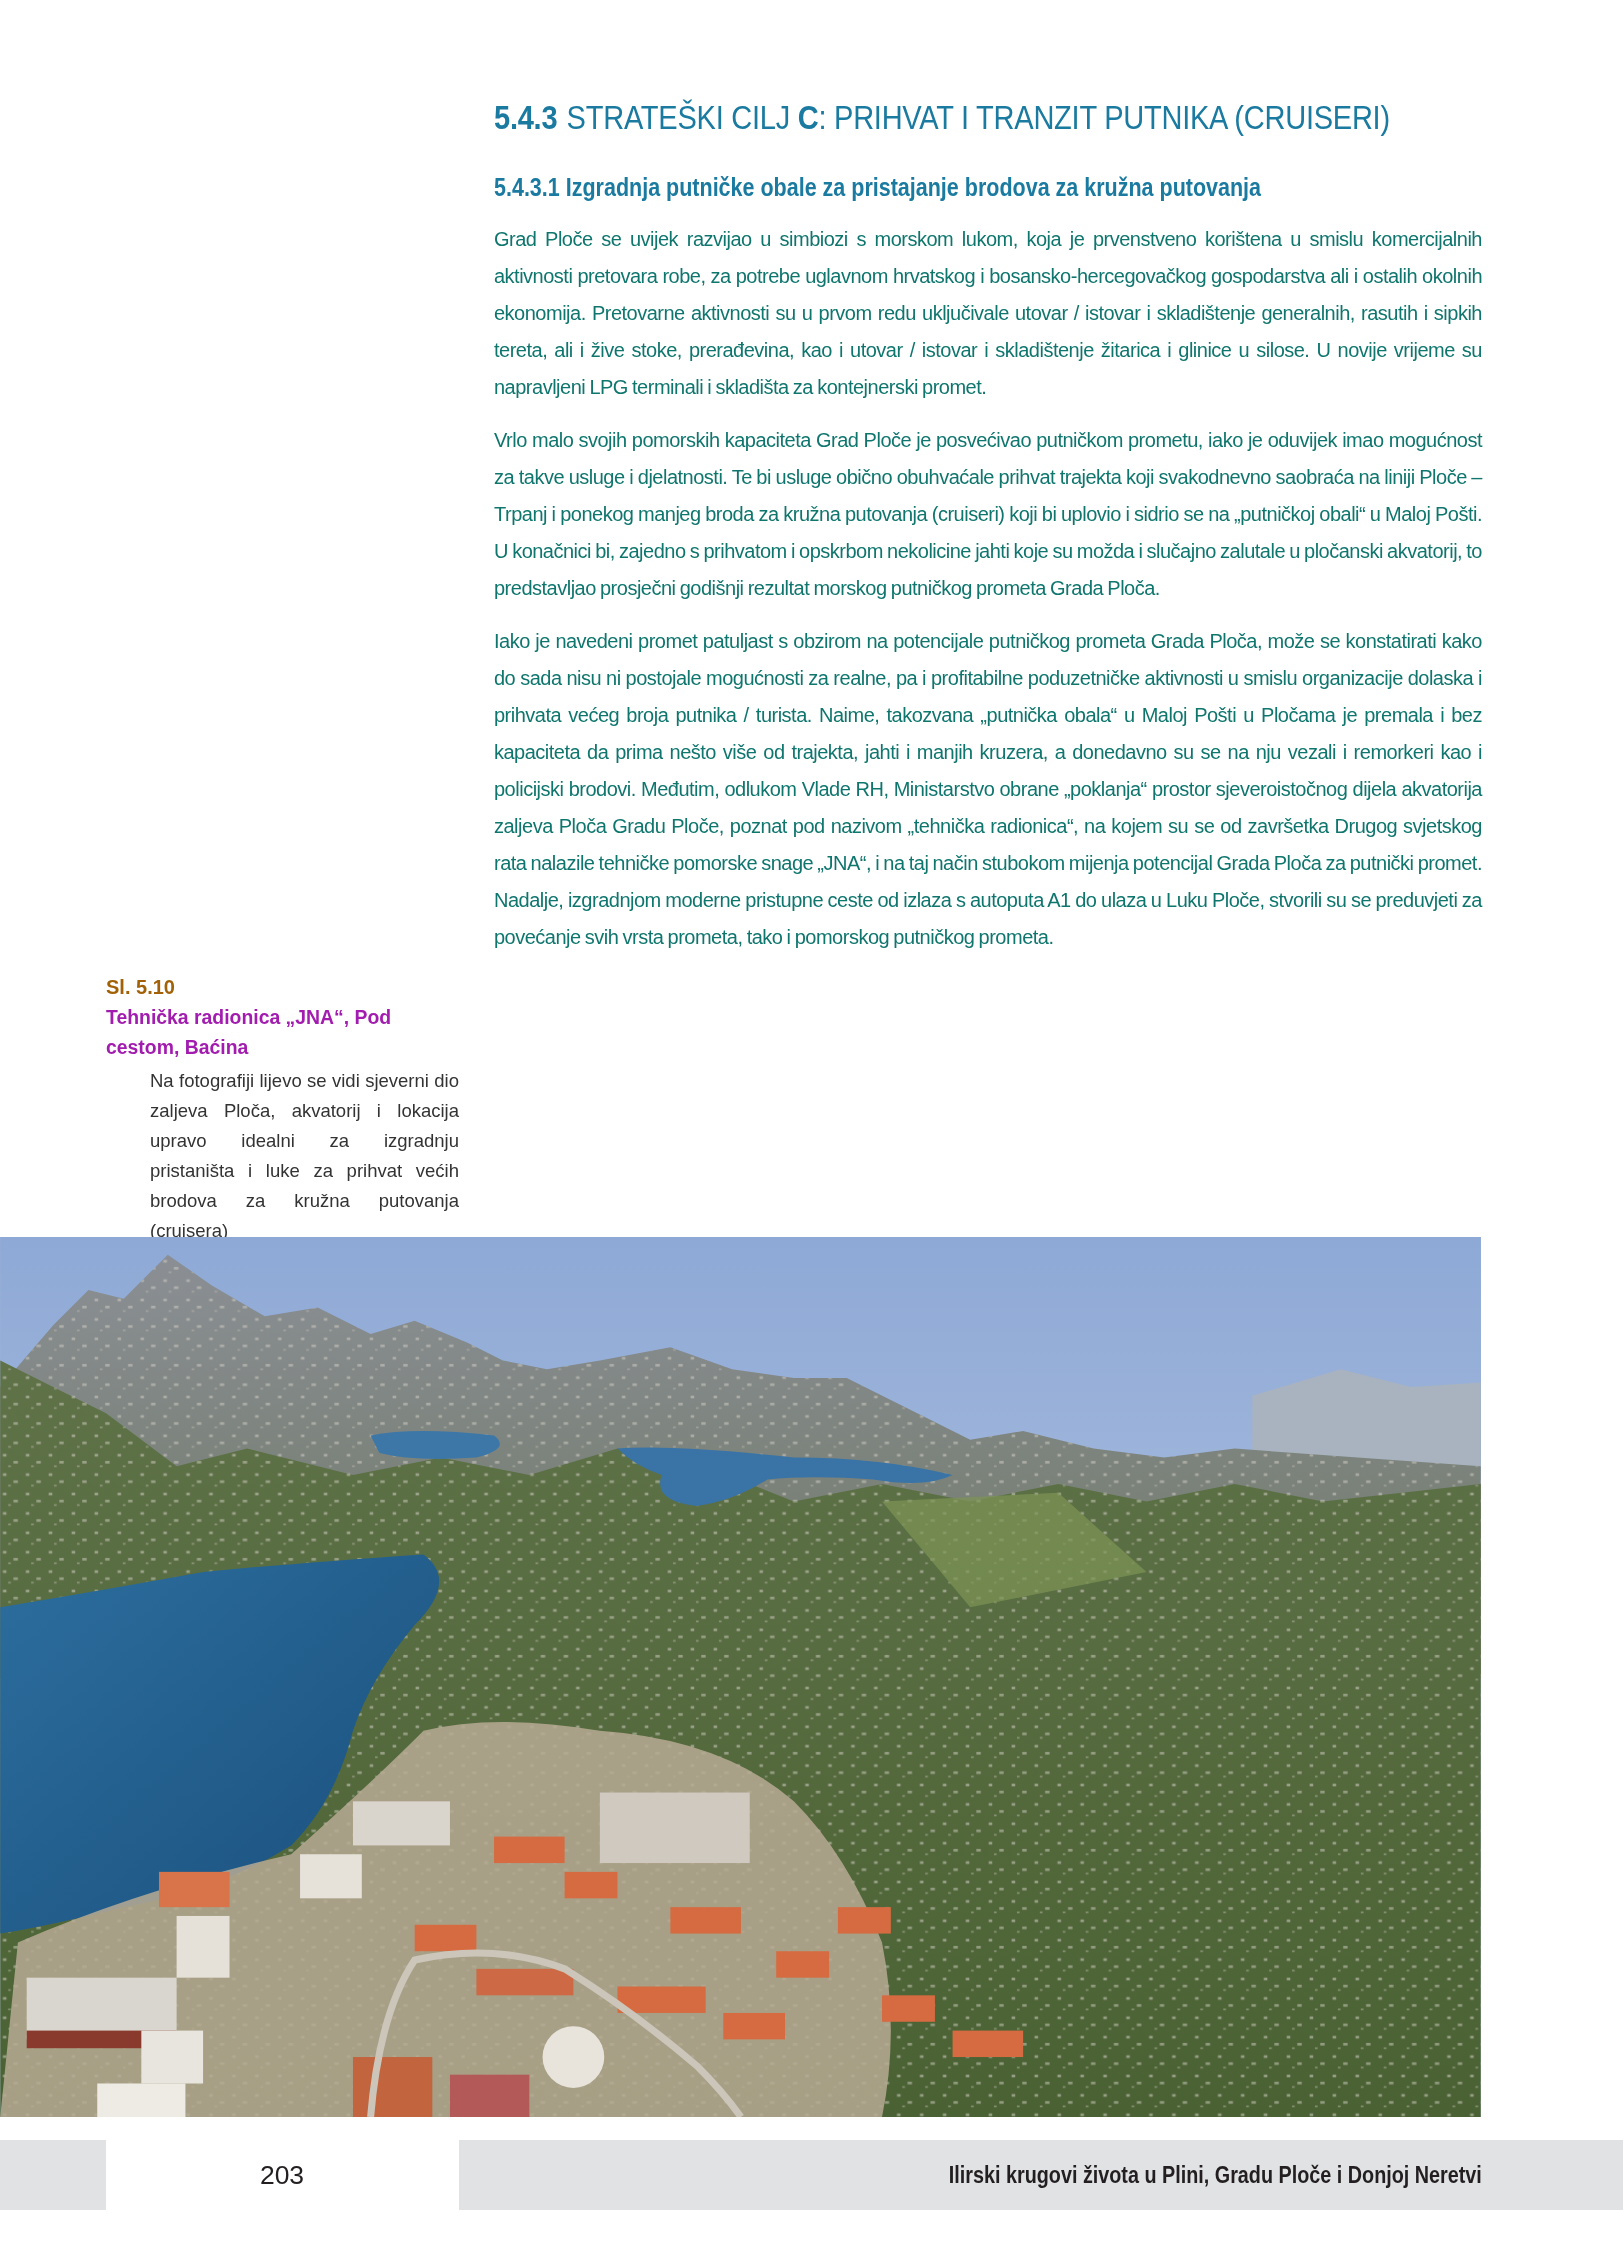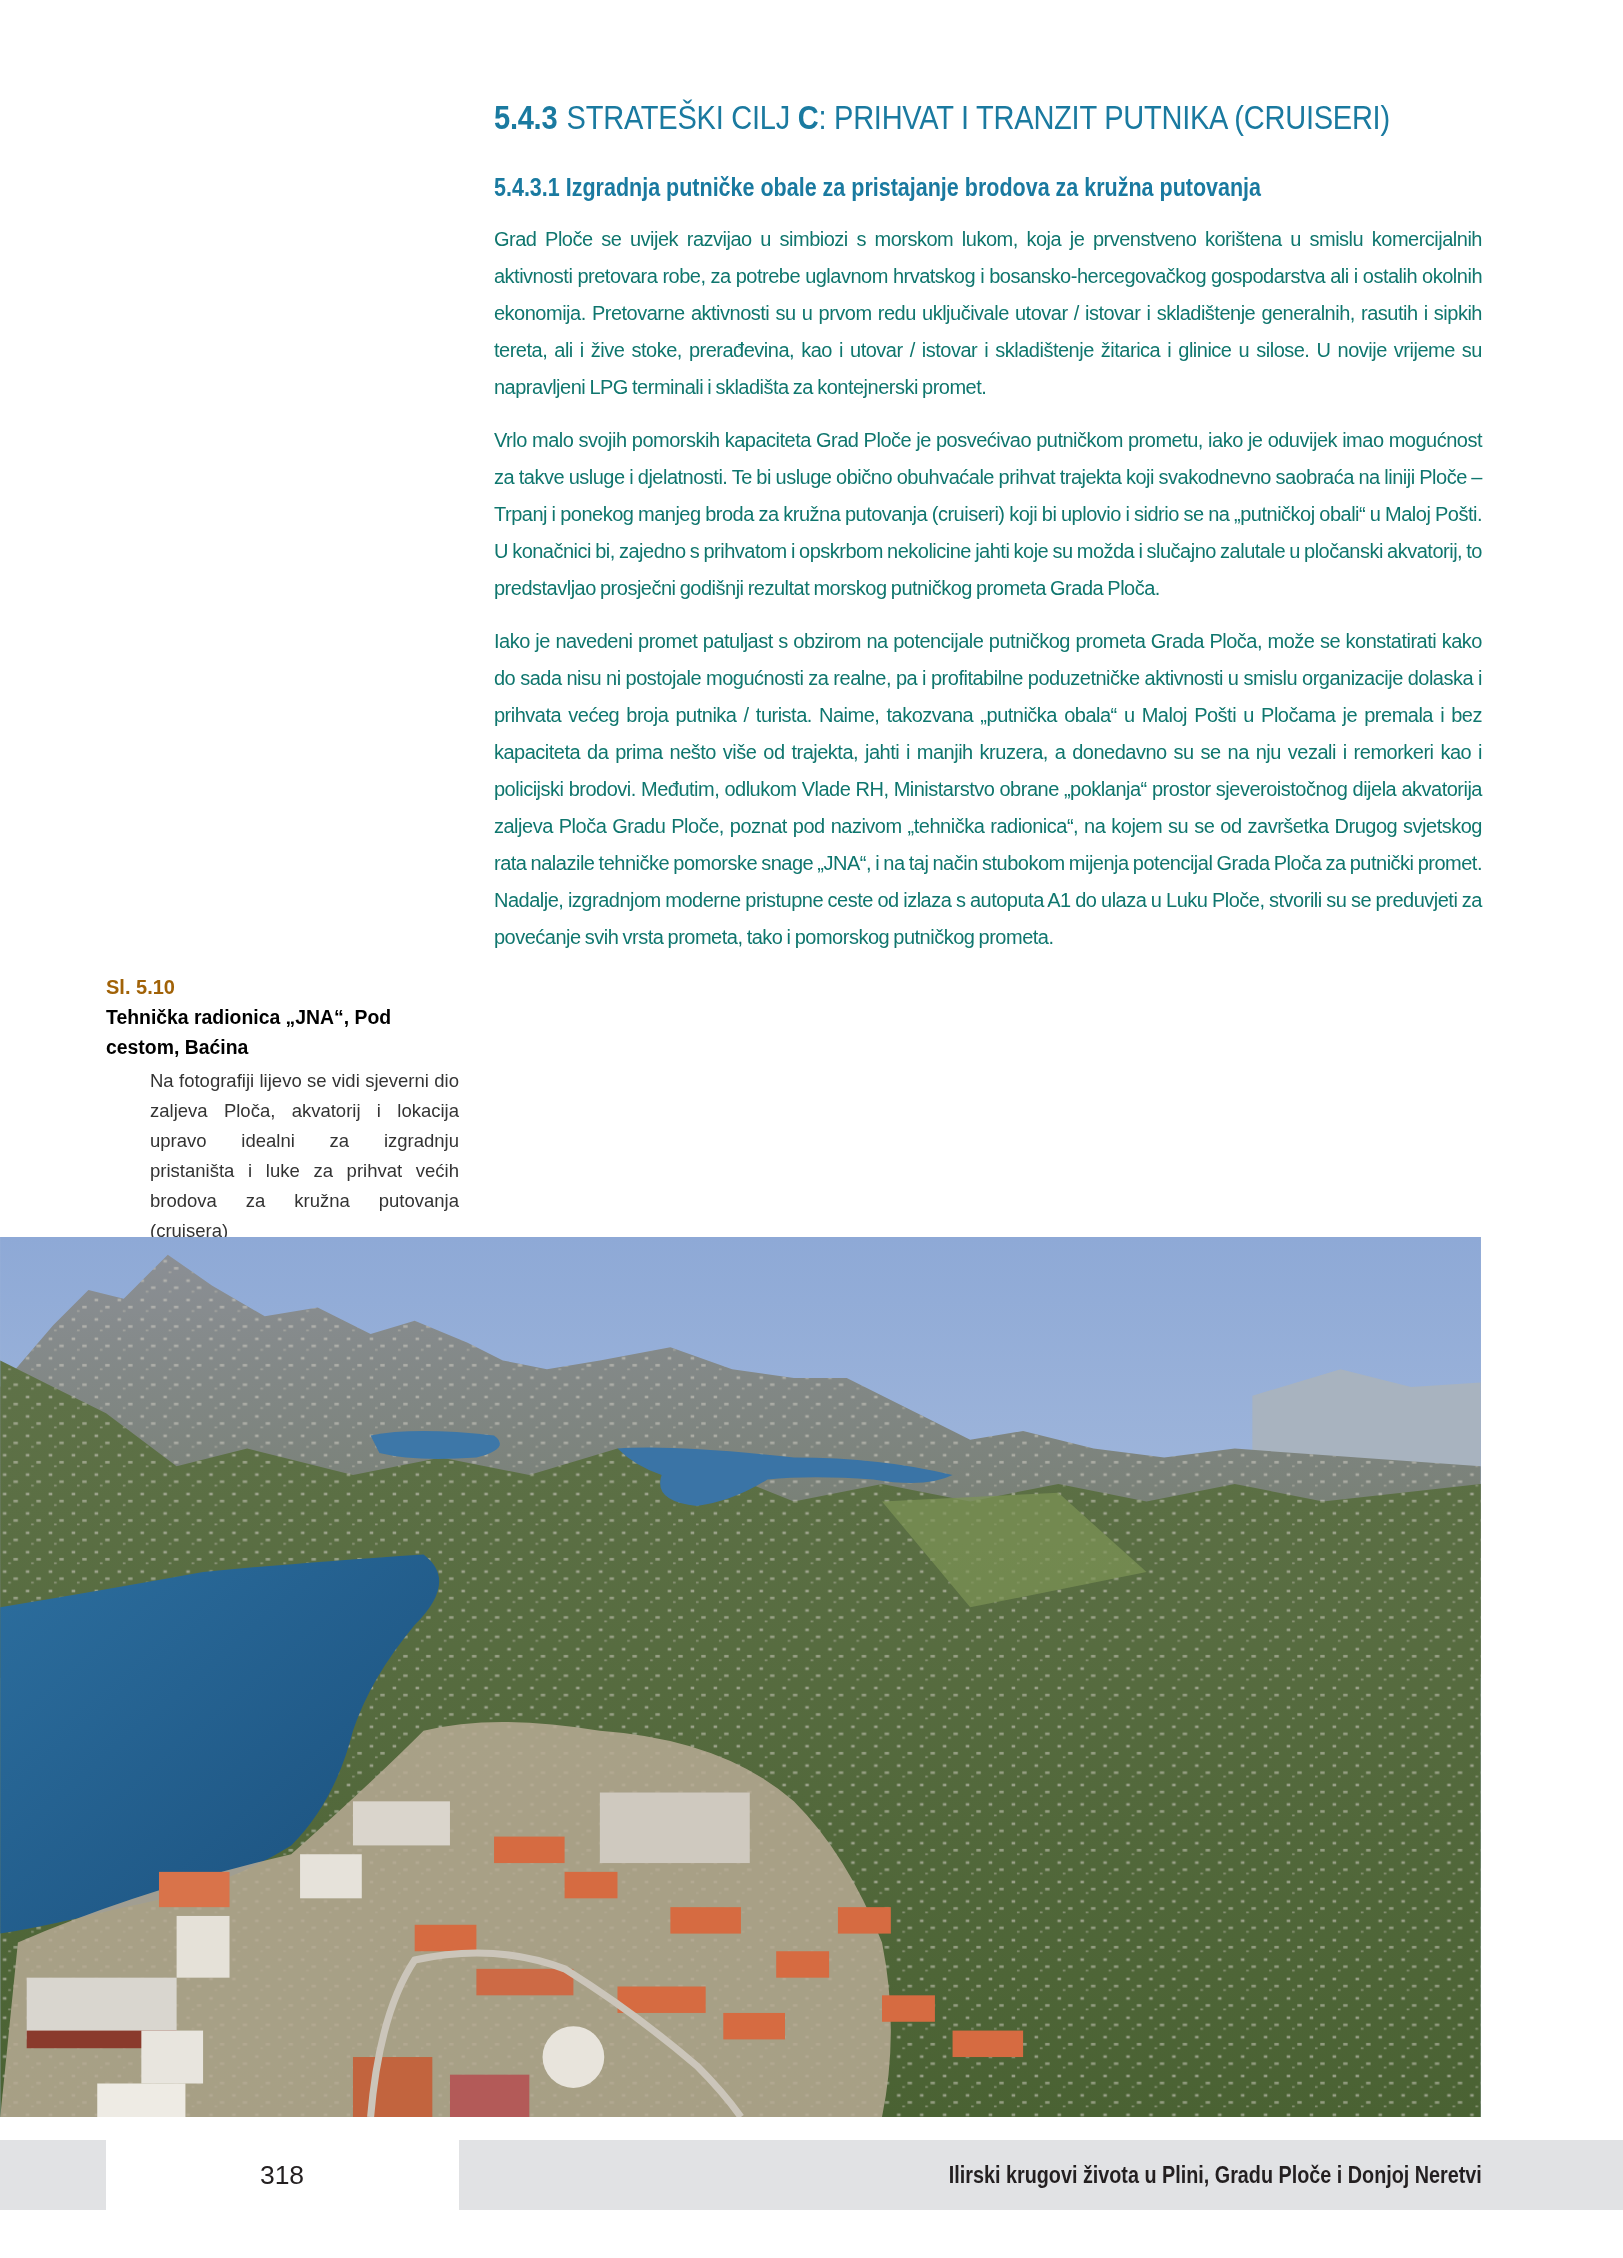--- a/index.html
+++ b/index.html
@@ -64,21 +64,21 @@
     }
     .caption-num {
       font-size: 20px;
       font-weight: bold;
       color: #a16207;
       line-height: 30px;
     }
     .caption-title {
       font-size: 19.4px;
       font-weight: bold;
-      color: #000000;
+      color: #a21caf;
       line-height: 30px;
       margin-bottom: 3.5px;
     }
     .caption-text {
       font-size: 18.5px;
       line-height: 30px;
       color: #333;
       text-align: justify;
       margin-left: 44px;
     }
@@ -213,15 +213,15 @@
       <rect x="400" y="930" width="90" height="68" fill="#c2643e"></rect>
       <rect x="510" y="950" width="90" height="48" fill="#b35a58"></rect>
       <circle cx="650" cy="930" r="35" fill="#e8e4dc"></circle>
     </g>
     <path d="M420 998 Q430 880 470 820 Q560 800 640 830 Q720 880 790 940 Q820 970 840 998" fill="none" stroke="#cbc5ba" stroke-width="8"></path>
   </svg>
 </div>
 
 <div class="footer-band-left"></div>
 <div class="footer-band-right"></div>
-<div class="page-number">318</div>
+<div class="page-number">203</div>
 <div class="running-title">Ilirski krugovi života u Plini, Gradu Ploče i Donjoj Neretvi</div>
 
 
 </body></html>

